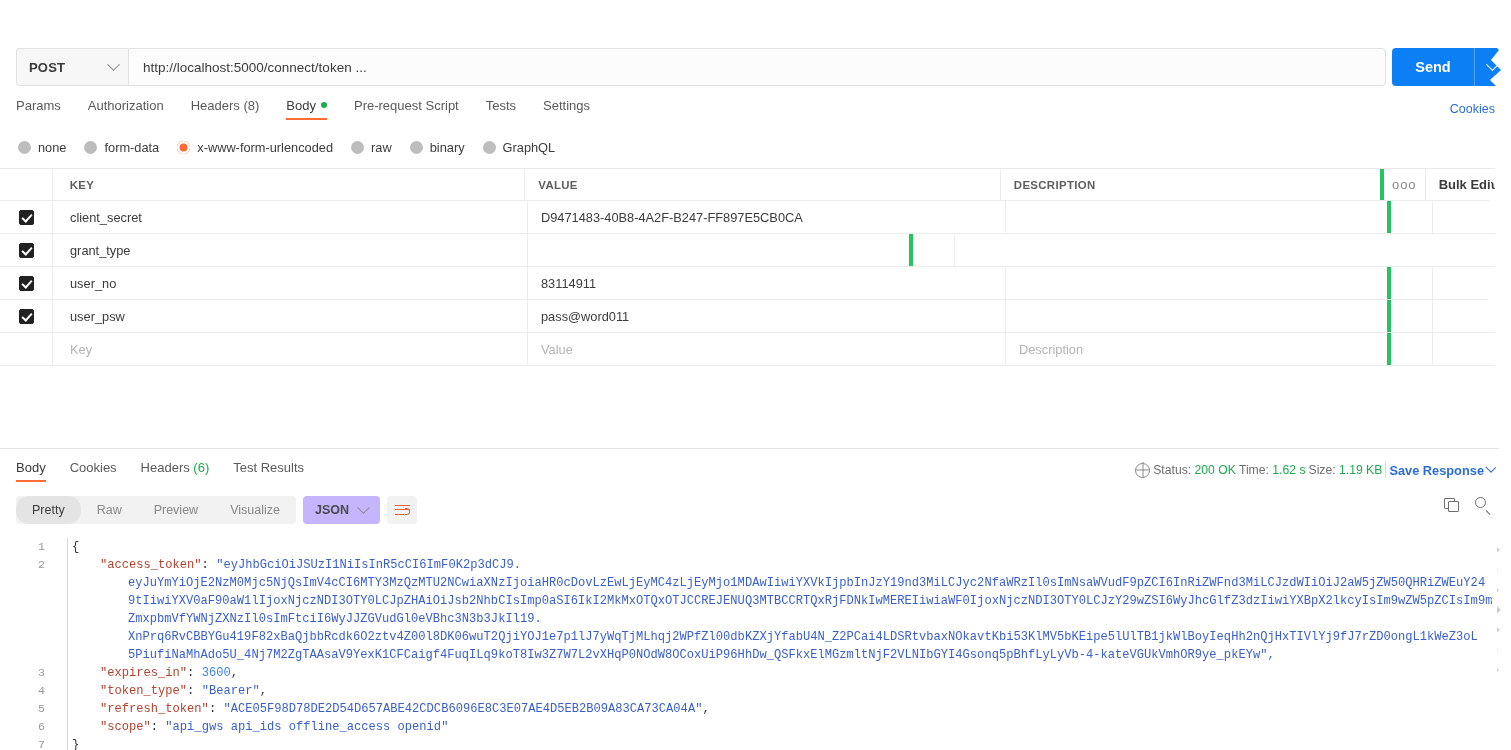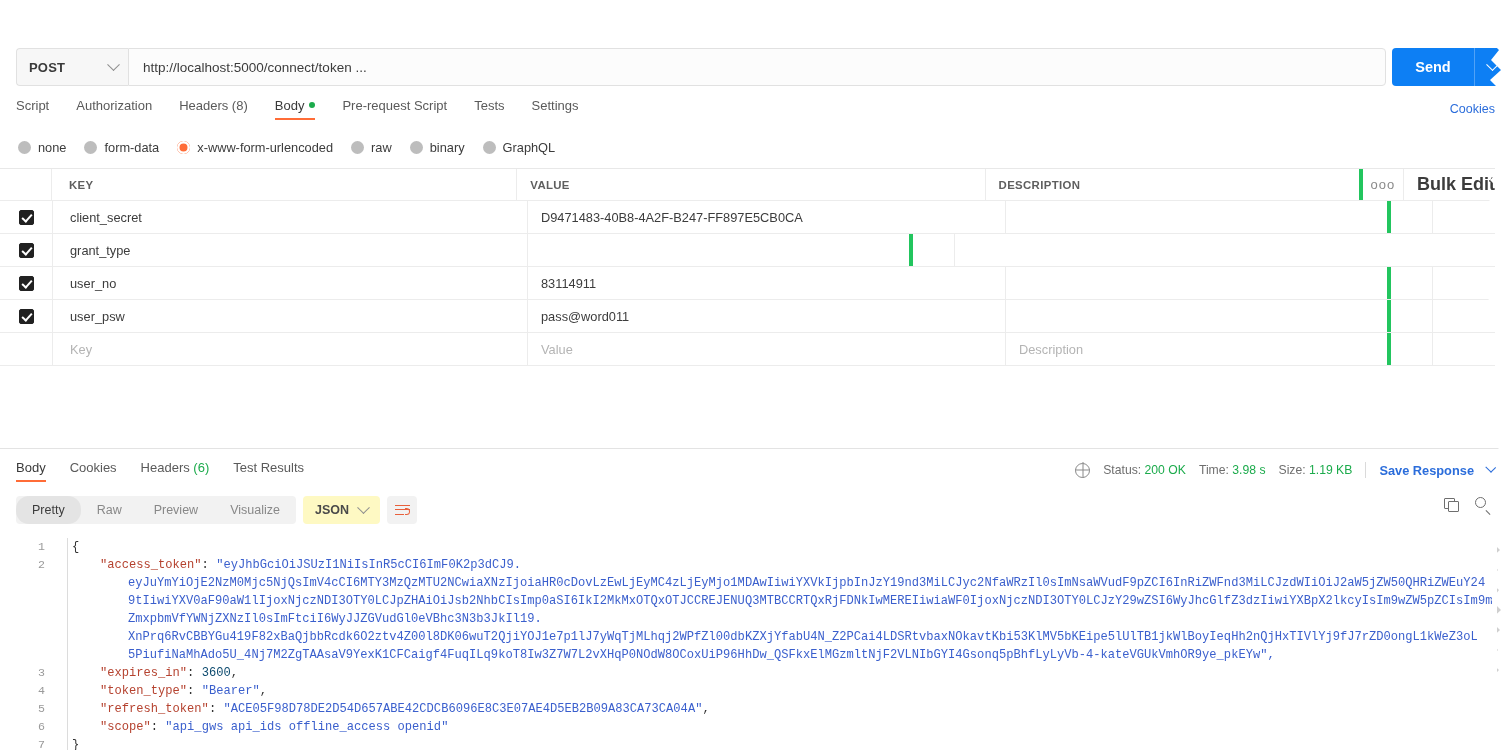--- a/index.html
+++ b/index.html
@@ -139,21 +139,21 @@
   }
   .c-key { width: 475px; border-right: 1px solid #ececec; display: flex; align-items: center; padding-left: 17px; }
   .c-val { width: 478px; border-right: 1px solid #ececec; display: flex; align-items: center; padding-left: 13px; }
   .c-desc { width: 385px; border-right: 4px solid #22c55e; display: flex; align-items: center; padding-left: 13px; }
   .c-dots { width: 42px; border-right: 1px solid #ececec; display: flex; align-items: center; justify-content: center; }
   .c-bulk { flex: 1; display: flex; align-items: center; padding-left: 13px; }
 
   .th { font-size: 11.4px; font-weight: bold; color: #5e5e5e; letter-spacing: .35px; }
   .cellval { font-size: 12.8px; color: #3c3c3c; }
   .cellval.ph { color: #b4b4b4; }
-  .bulk { font-size: 18px; font-weight: bold; color: #3c3c3c; white-space: nowrap; cursor: pointer; }
+  .bulk { font-size: 13px; font-weight: bold; color: #3c3c3c; white-space: nowrap; cursor: pointer; }
   .dots { font-size: 13px; color: #8a8a8a; letter-spacing: 1px; line-height: 8px; cursor: pointer; }
 
   .cbox {
     width: 15px; height: 15px; border-radius: 2px;
     border: 1px solid #cfcfcf; background: #fff;
     display: inline-block; cursor: pointer;
   }
   .cbox.on {
     background: #212121; border-color: #212121;
     position: relative;
@@ -172,21 +172,21 @@
   }
   .resp-tabs {
     position: absolute; left: 16px; top: 430px;
     display: flex; align-items: flex-start;
   }
   .resp-tabs .rtab { margin-right: 24px; }
   .cnt-green { color: #1cab4c; }
 
   .status-bar {
     position: absolute; right: 16px; top: 432px;
-    display: flex; align-items: center; gap: 13px;
+    display: flex; align-items: center; gap: 3px;
     font-size: 12.2px;
   }
   .globe {
     width: 15px; height: 15px; border-radius: 50%;
     border: 1.2px solid #8a8a8a; position: relative;
   }
   .globe::before {
     content: ""; position: absolute; left: 50%; top: -1.2px; bottom: -1.2px;
     width: 0; border-left: 1.2px solid #8a8a8a; transform: translateX(-50%);
   }
@@ -210,21 +210,21 @@
   .seg {
     height: 28px; background: #f2f2f2; border-radius: 4px;
     display: flex; align-items: center; padding: 0;
   }
   .seg-item {
     height: 28px; padding: 0 16px; display: flex; align-items: center;
     font-size: 12.5px; color: #888; border-radius: 13px; cursor: pointer;
   }
   .seg-item.on { background: #e4e4e4; color: #3c3c3c; }
   .fmt {
-    height: 28px; background: #fef9c3; border-radius: 4px;
+    height: 28px; background: #c4b5fd; border-radius: 4px;
     display: flex; align-items: center; gap: 10px; padding: 0 12px;
     font-size: 12.5px; color: #4a4a4a; font-weight: bold; cursor: pointer;
   }
   .fmt .chev { border-color: #8f8f8f; }
   .wrapbtn {
     width: 30px; height: 28px; background: #f2f2f2; border-radius: 4px;
     display: flex; align-items: center; justify-content: center; cursor: pointer;
   }
   .wrapicon { position: relative; width: 15px; height: 11px; }
   .wrapicon i { position: absolute; left: 0; height: 0; border-top: 1.7px solid #e8603c; }
@@ -257,21 +257,21 @@
   
   .code {
     position: absolute; left: 0; top: 502px;
     width: 1495px; height: 230px;
     overflow: hidden;
     font-family: "Liberation Mono", monospace;
     font-size: 12.1px; line-height: 18px;
   }
   .tok-key { color: #b5422f; }
   .tok-str { color: #3a5fcd; }
-  .tok-num { color: #0c4a6e; }
+  .tok-num { color: #3b82f6; }
   .tok-pun { color: #333; }
   .brace { color: #333; }
 
   .code-lines { position: relative; }
   .ln {
     position: absolute; left: 0; width: 56px; text-align: right;
     padding-right: 11px; color: #9a9a9a; font-size: 11.6px;
   }
   .rail {
     position: absolute; left: 67px; top: 0; width: 1px; background: #dcdcdc;
@@ -300,21 +300,21 @@
 
   <div class="send-btn">
     <span class="send-label">Send</span>
     <span class="send-div"></span>
     <span class="send-chev">
         <i></i>
       </span>
   </div>
 
   <div class="req-tabs">
-    <div class="rtab"><span>Script</span></div>
+    <div class="rtab"><span>Params</span></div>
     <div class="rtab"><span>Authorization</span></div>
     <div class="rtab"><span>Headers (8)</span></div>
     <div class="rtab active"><span>Body</span><span class="dot-green"></span></div>
     <div class="rtab"><span>Pre-request Script</span></div>
     <div class="rtab"><span>Tests</span></div>
     <div class="rtab"><span>Settings</span></div>
   </div>
   <div class="cookies-link">Cookies</div>
 
   <div class="radio-row">
@@ -453,21 +453,21 @@
   <div class="resp-tabs">
     <div class="rtab active"><span>Body</span></div>
     <div class="rtab"><span>Cookies</span></div>
     <div class="rtab"><span>Headers</span><span class="cnt-green"> (6)</span></div>
     <div class="rtab"><span>Test Results</span></div>
   </div>
 
   <div class="status-bar">
     <span class="globe"></span>
     <span><span class="stat-lbl">Status:</span> <span class="stat-val">200 OK</span></span>
-    <span><span class="stat-lbl">Time:</span> <span class="stat-val">3.98 s</span></span>
+    <span><span class="stat-lbl">Time:</span> <span class="stat-val">1.62 s</span></span>
     <span><span class="stat-lbl">Size:</span> <span class="stat-val">1.19 KB</span></span>
     <span class="vdiv"></span>
     <span class="save-resp">Save Response</span>
     <span class="save-chev"></span>
   </div>
 
   <div class="view-bar">
     <div class="seg">
       <div class="seg-item on">Pretty</div>
       <div class="seg-item">Raw</div>

